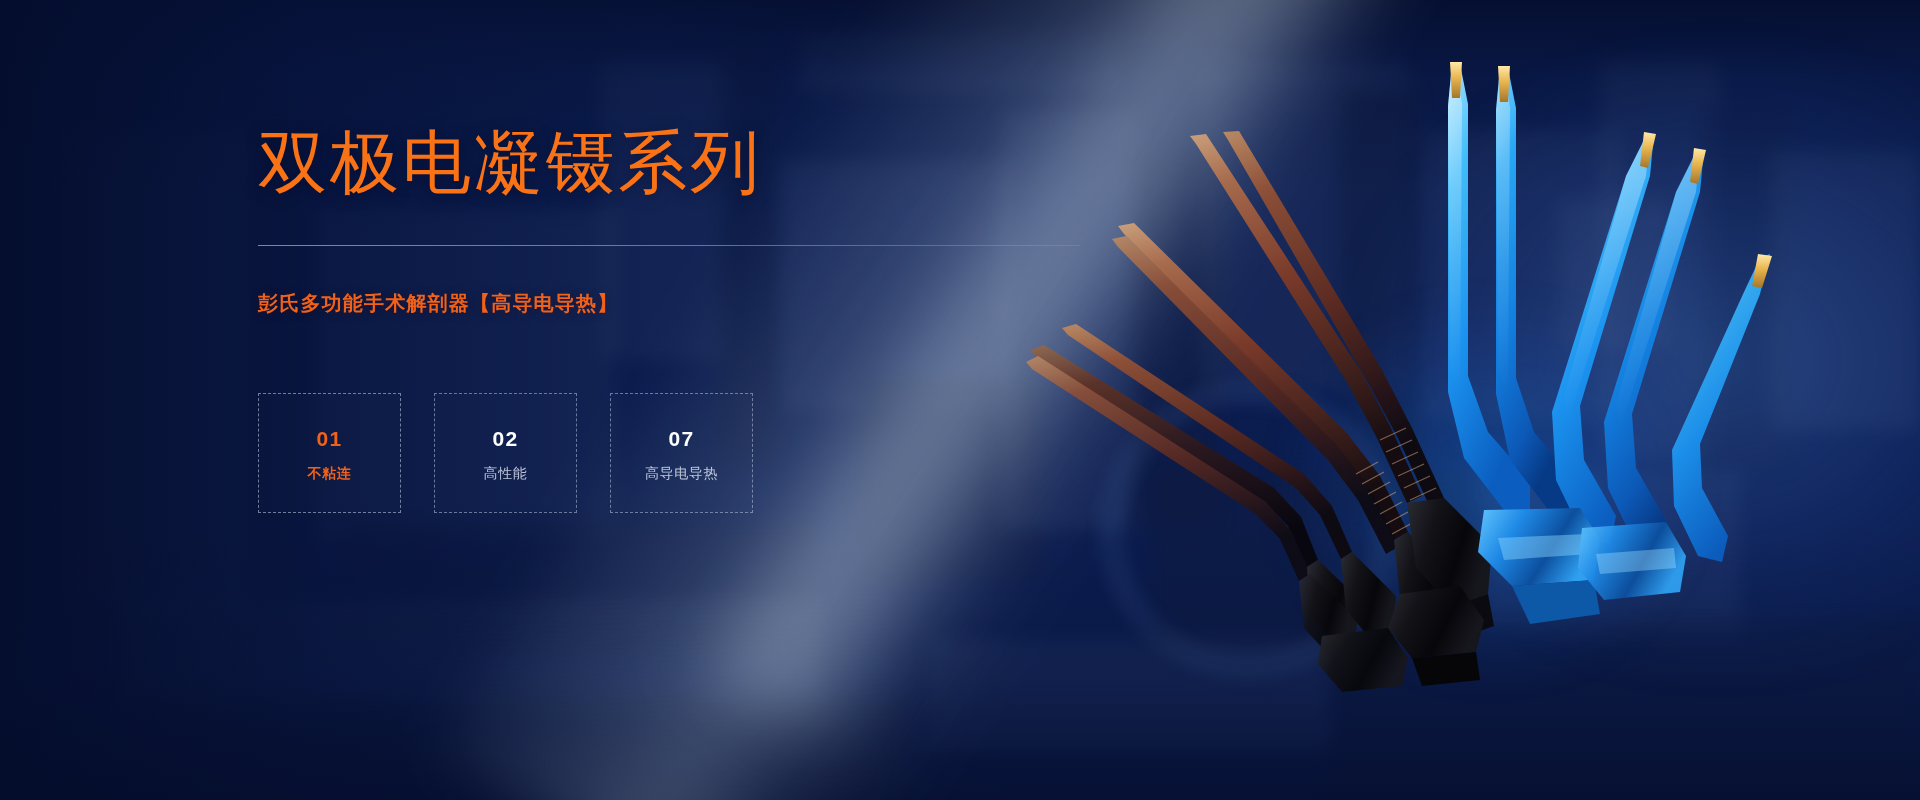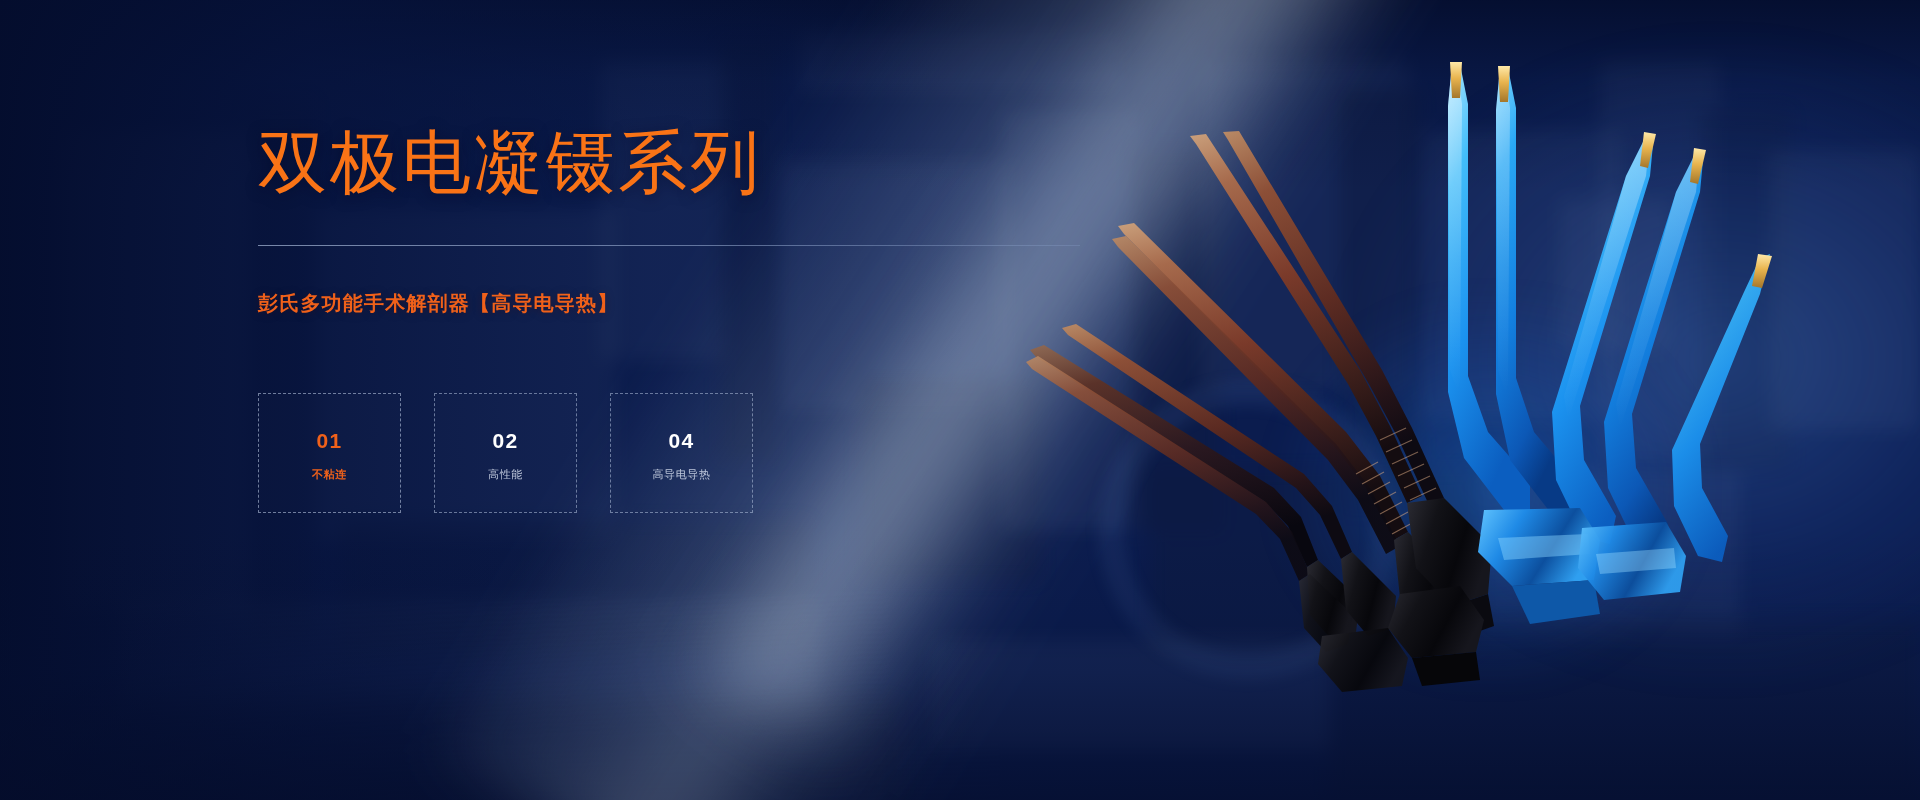--- a/index.html
+++ b/index.html
@@ -180,25 +180,26 @@
 
   .feature .num {
     font-size: 21px;
     font-weight: 700;
     letter-spacing: 1.2px;
     line-height: 1;
     color: #ffffff;
   }
   .feature .desc {
     margin-top: 18px;
-    font-size: 11px;
+    font-size: 14px;
     font-weight: 400;
     letter-spacing: 0.6px;
     line-height: 1;
     color: rgba(223,231,245,0.82);
+    font-family: Liberation Mono, monospace;
   }
   .feature.accent .num,
   .feature.accent .desc {
     color: #f0611a;
   }
   .feature.accent .desc { font-weight: 700; }
 
   
   .forceps-wrap {
     position: absolute;
@@ -430,20 +431,20 @@
         <div class="desc">不粘连</div>
       </div>
 
 
       <div class="feature dim">
         <div class="num">02</div>
         <div class="desc">高性能</div>
       </div>
 
       <div class="feature dim">
-        <div class="num">04</div>
+        <div class="num">07</div>
         <div class="desc">高导电导热</div>
       </div>
 
     </div>
   </div>
 
 </div>
 
 </body></html>

